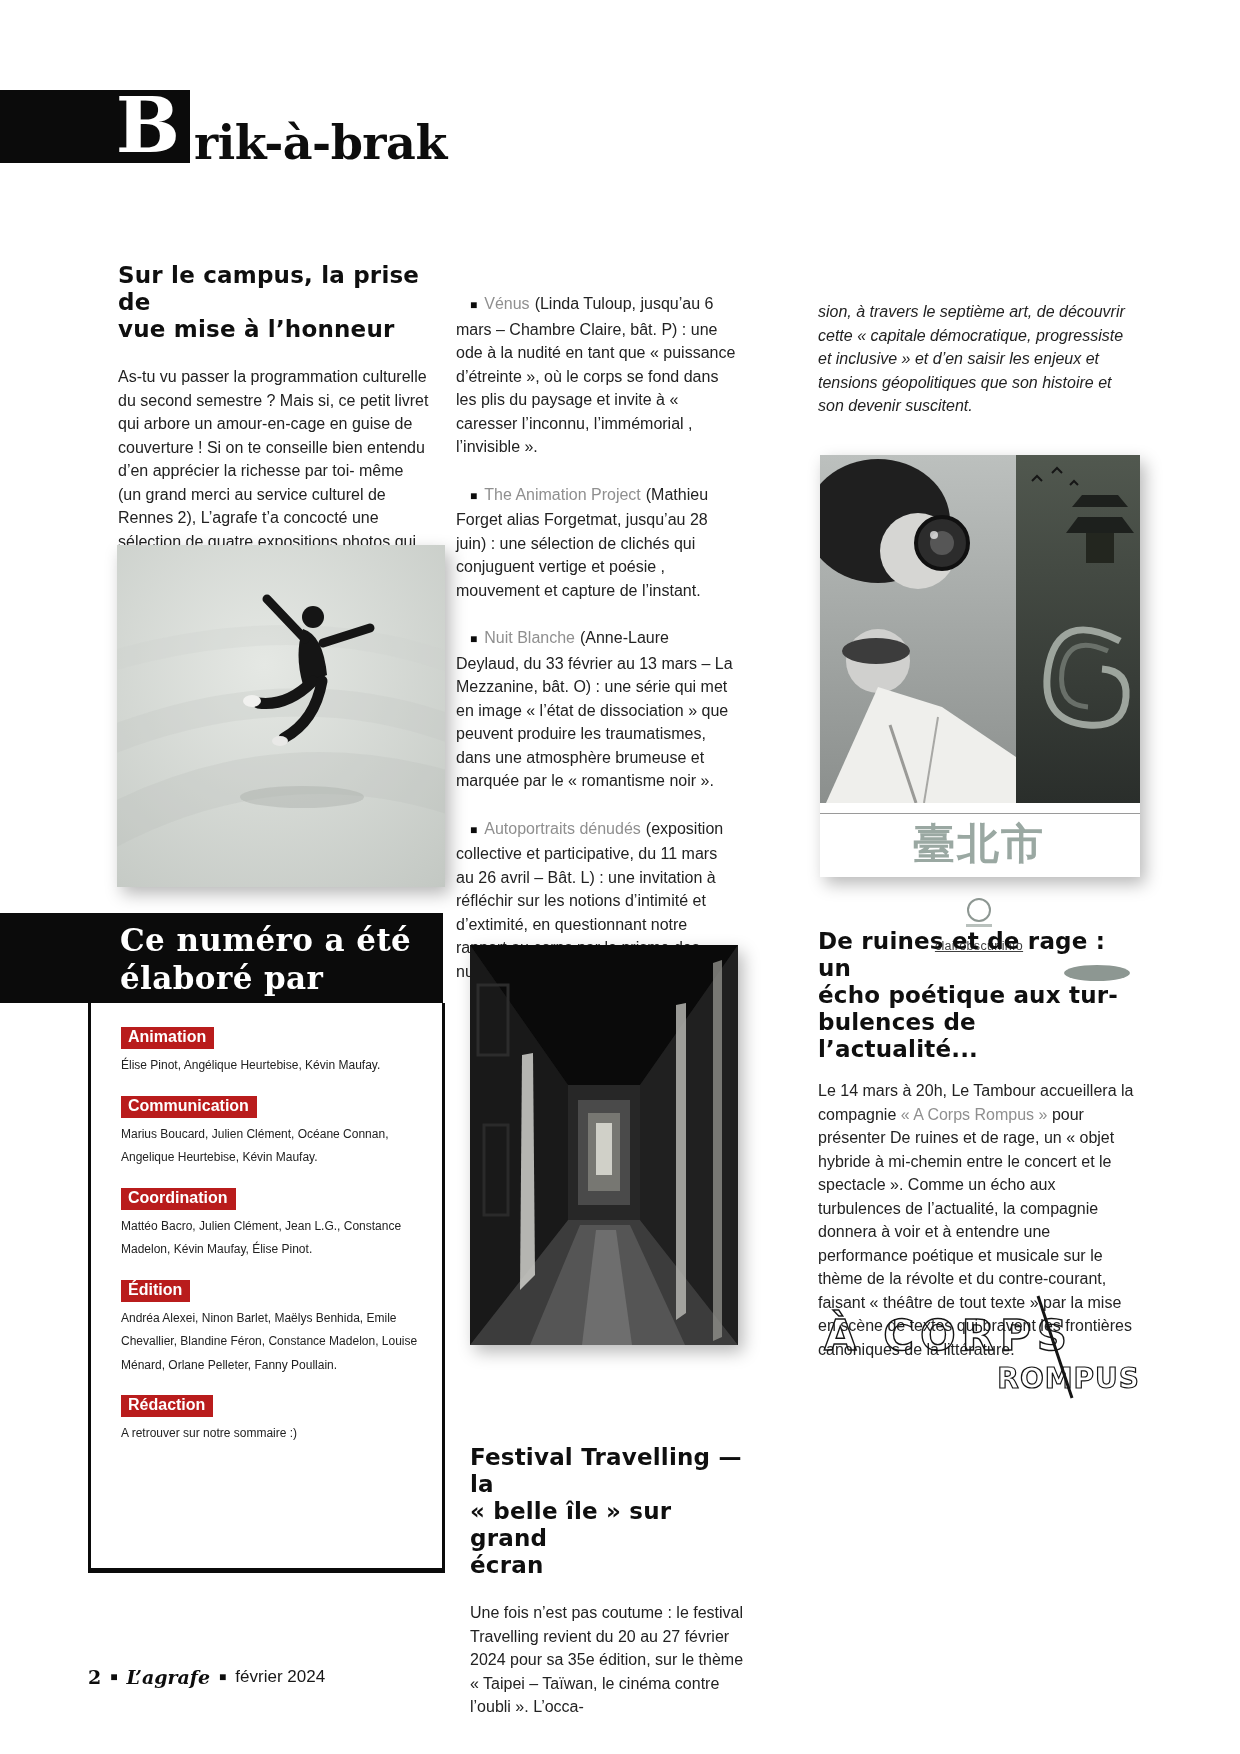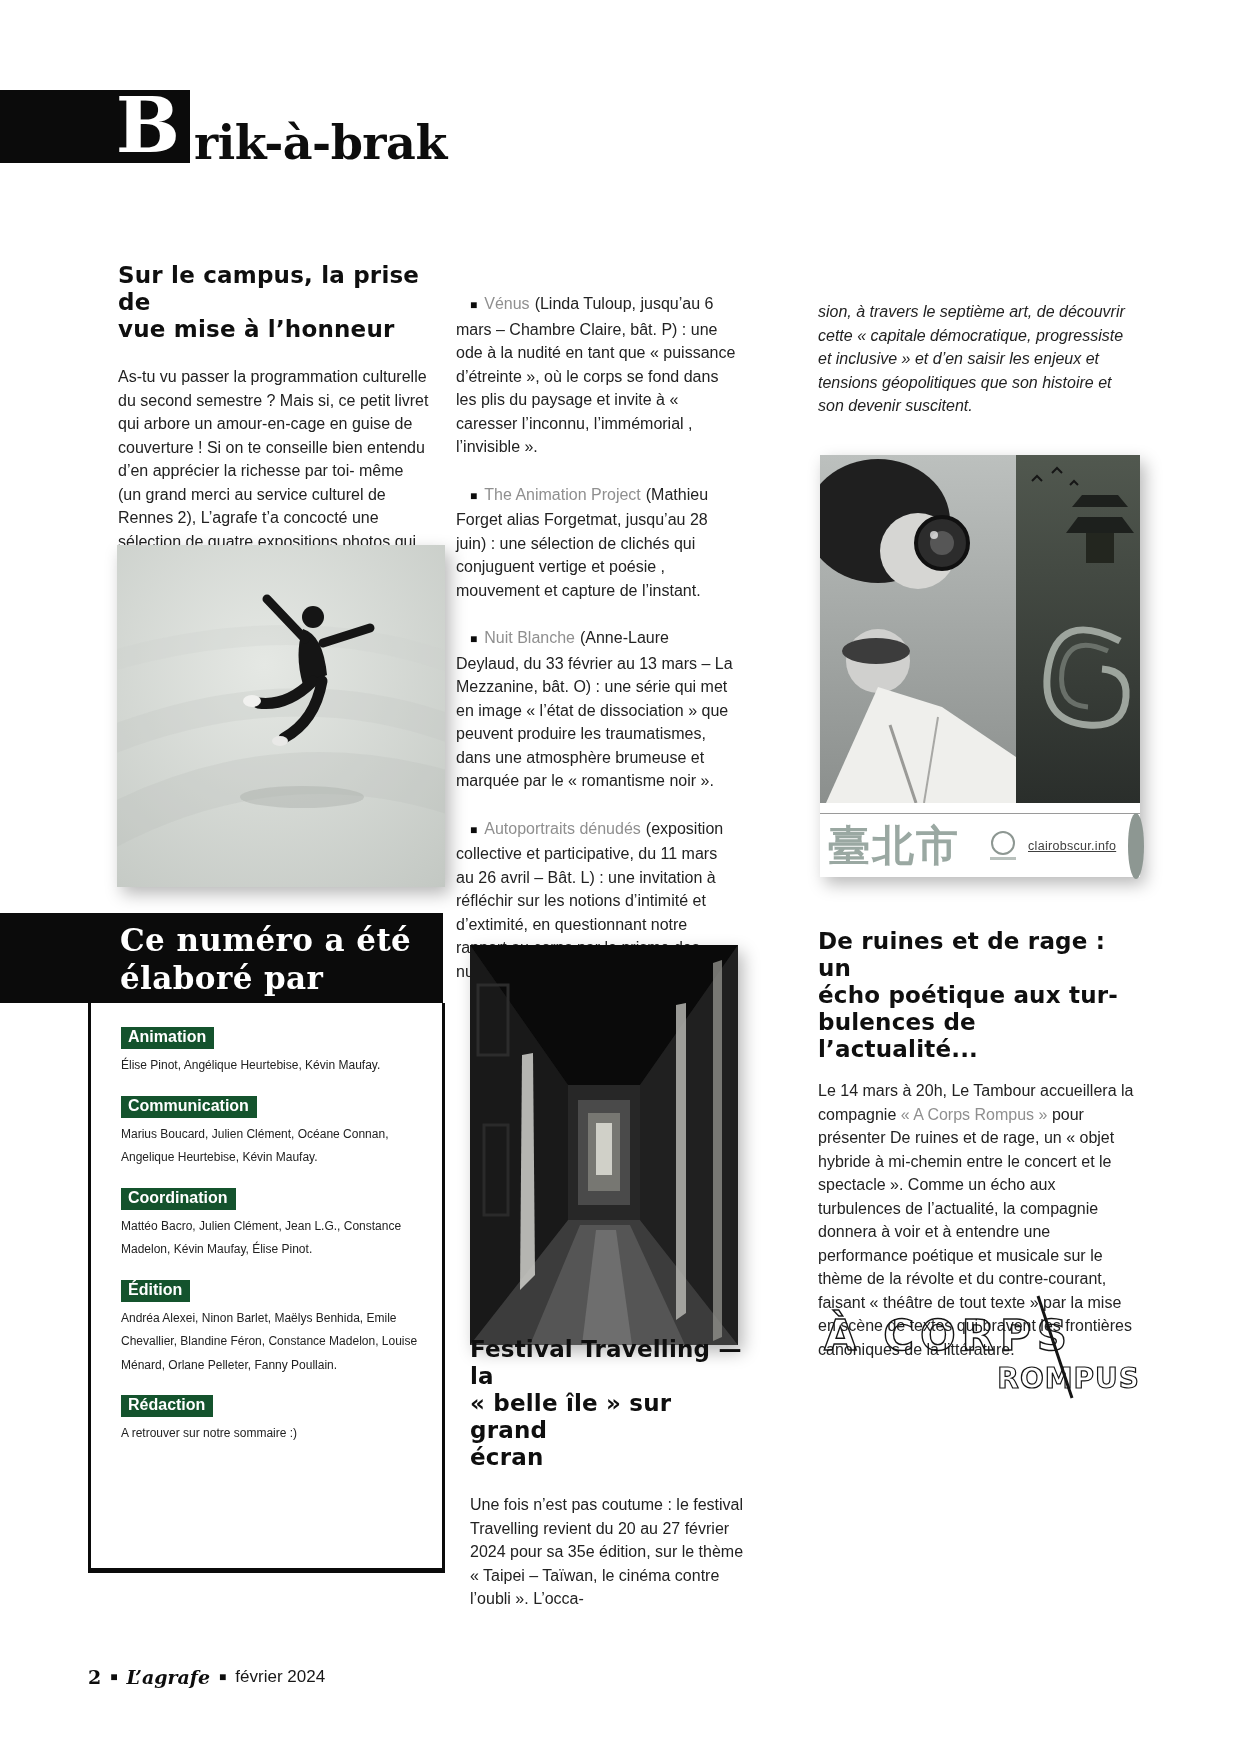--- a/index.html
+++ b/index.html
@@ -43,41 +43,41 @@
     font-size:31px;line-height:38px;letter-spacing:.4px;
   }
   .staff-banner span{display:block;}
   .staff-box{
     left:88px;top:1003px;width:357px;height:570px;box-sizing:border-box;
     border-left:3px solid #0b0b0b;border-right:3px solid #0b0b0b;border-bottom:5px solid #0b0b0b;
     padding:24px 10px 0 30px;
   }
   .staff-section{margin-bottom:18px;}
   .staff-label{
-    display:inline-block;background:#14532d;color:#ffffff;
+    display:inline-block;background:#b91c1c;color:#ffffff;
     font-size:16px;font-weight:600;padding:1px 8px 3px 7px;margin-bottom:5px;
   }
   .staff-names{font-size:12px;line-height:23.5px;color:#222;}
   
   .col2{left:456px;top:292px;width:280px;}
   .col2 p{margin:0 0 24px 0;text-indent:14px;}
   .exh-bullet{font-size:12px;color:#0c0c0c;margin-right:7px;}
   .exh-name{margin-right:2px;}
   .exh-details{margin-left:3px;}
   .corridor-photo{left:470px;top:945px;width:268px;height:400px;background:#141414;}
-  .travelling{left:470px;top:1336px;width:275px;}
+  .travelling{left:470px;top:1444px;width:275px;}
   .travelling .display-title{margin:0 0 22px 0;}
   .travelling p{margin:0;}
   
   .col3-cont{left:818px;top:300px;width:322px;font-style:italic;}
   .col3-cont p{margin:0;}
   .poster{left:820px;top:455px;width:320px;background:#ffffff;}
   .poster-strip{
     height:64px;display:flex;align-items:center;gap:12px;
-    border-top:1px solid #9a9a9a;margin-top:6px;padding:0 10px 0 8px;box-sizing:border-box;
+    border-top:1px solid #9a9a9a;margin-top:6px;padding:0 10px 0 8px;box-sizing:border-box;flex-direction:column;
   }
   .taipei{
     flex:0 0 auto;font-family:"DejaVu Sans",sans-serif;font-weight:bold;
     font-size:42px;line-height:60px;color:#9aa8a2;letter-spacing:2px;
   }
   .strip-divider{width:1px;height:42px;background:#c6c6c6;margin-left:6px;}
   .mini-logo-wrap{display:flex;flex-direction:column;align-items:center;gap:2px;}
   .mini-logo{width:20px;height:20px;border:2px solid #8d9792;border-radius:50%;}
   .mini-caption{width:26px;height:3px;background:#b9c1bd;}
   .clair-link{font-size:12.5px;color:#404040;text-decoration:underline;letter-spacing:.3px;}

